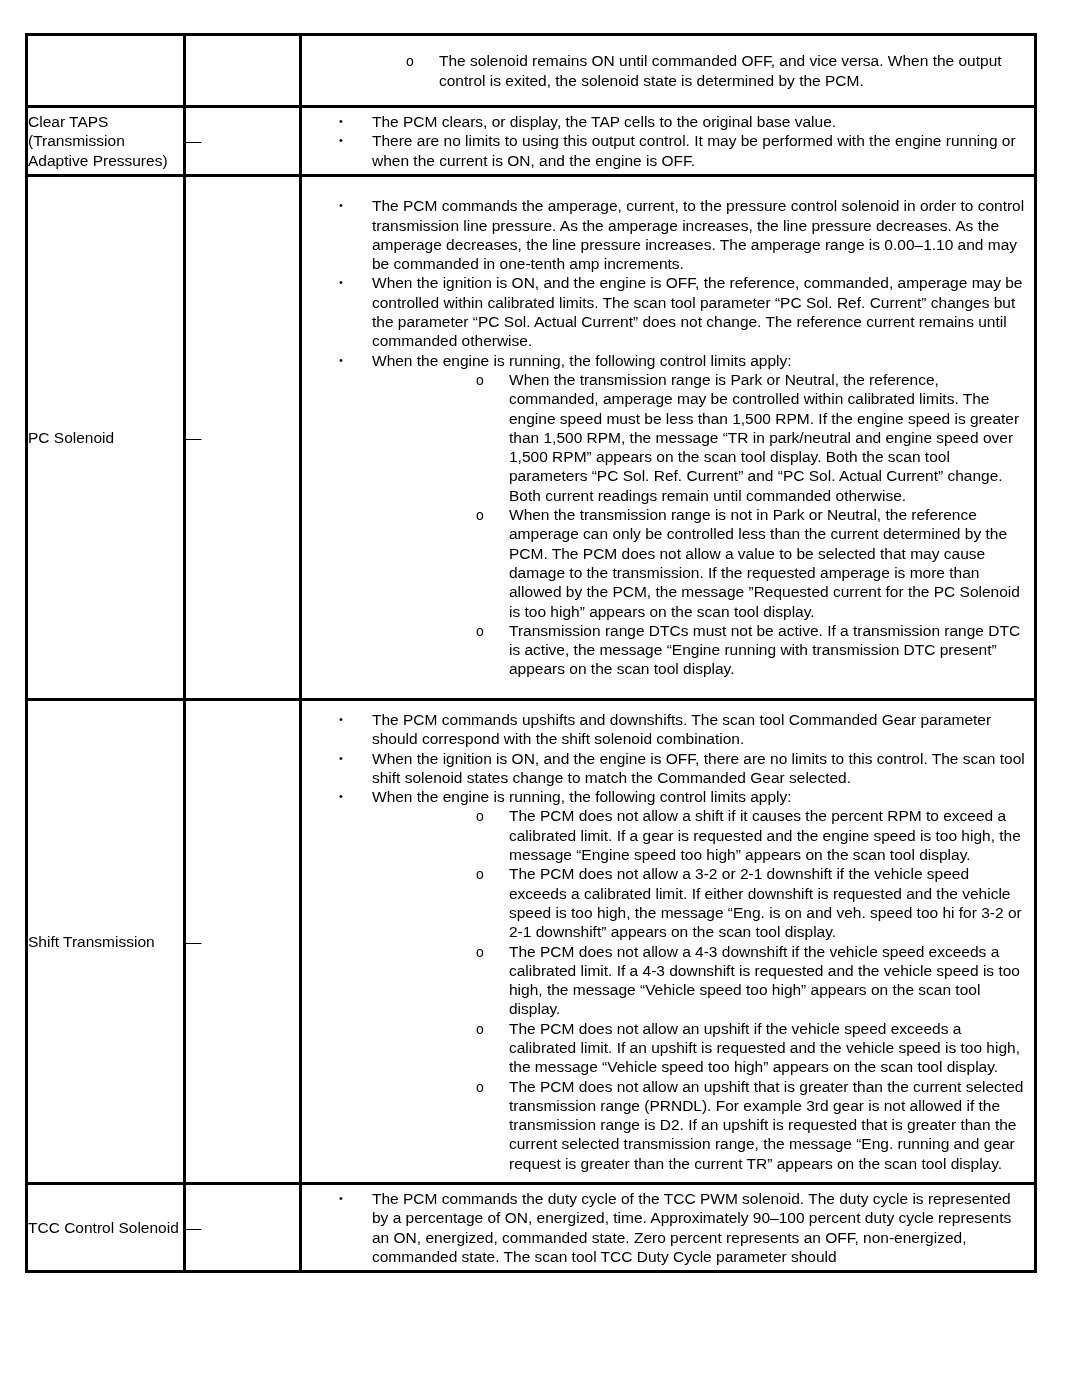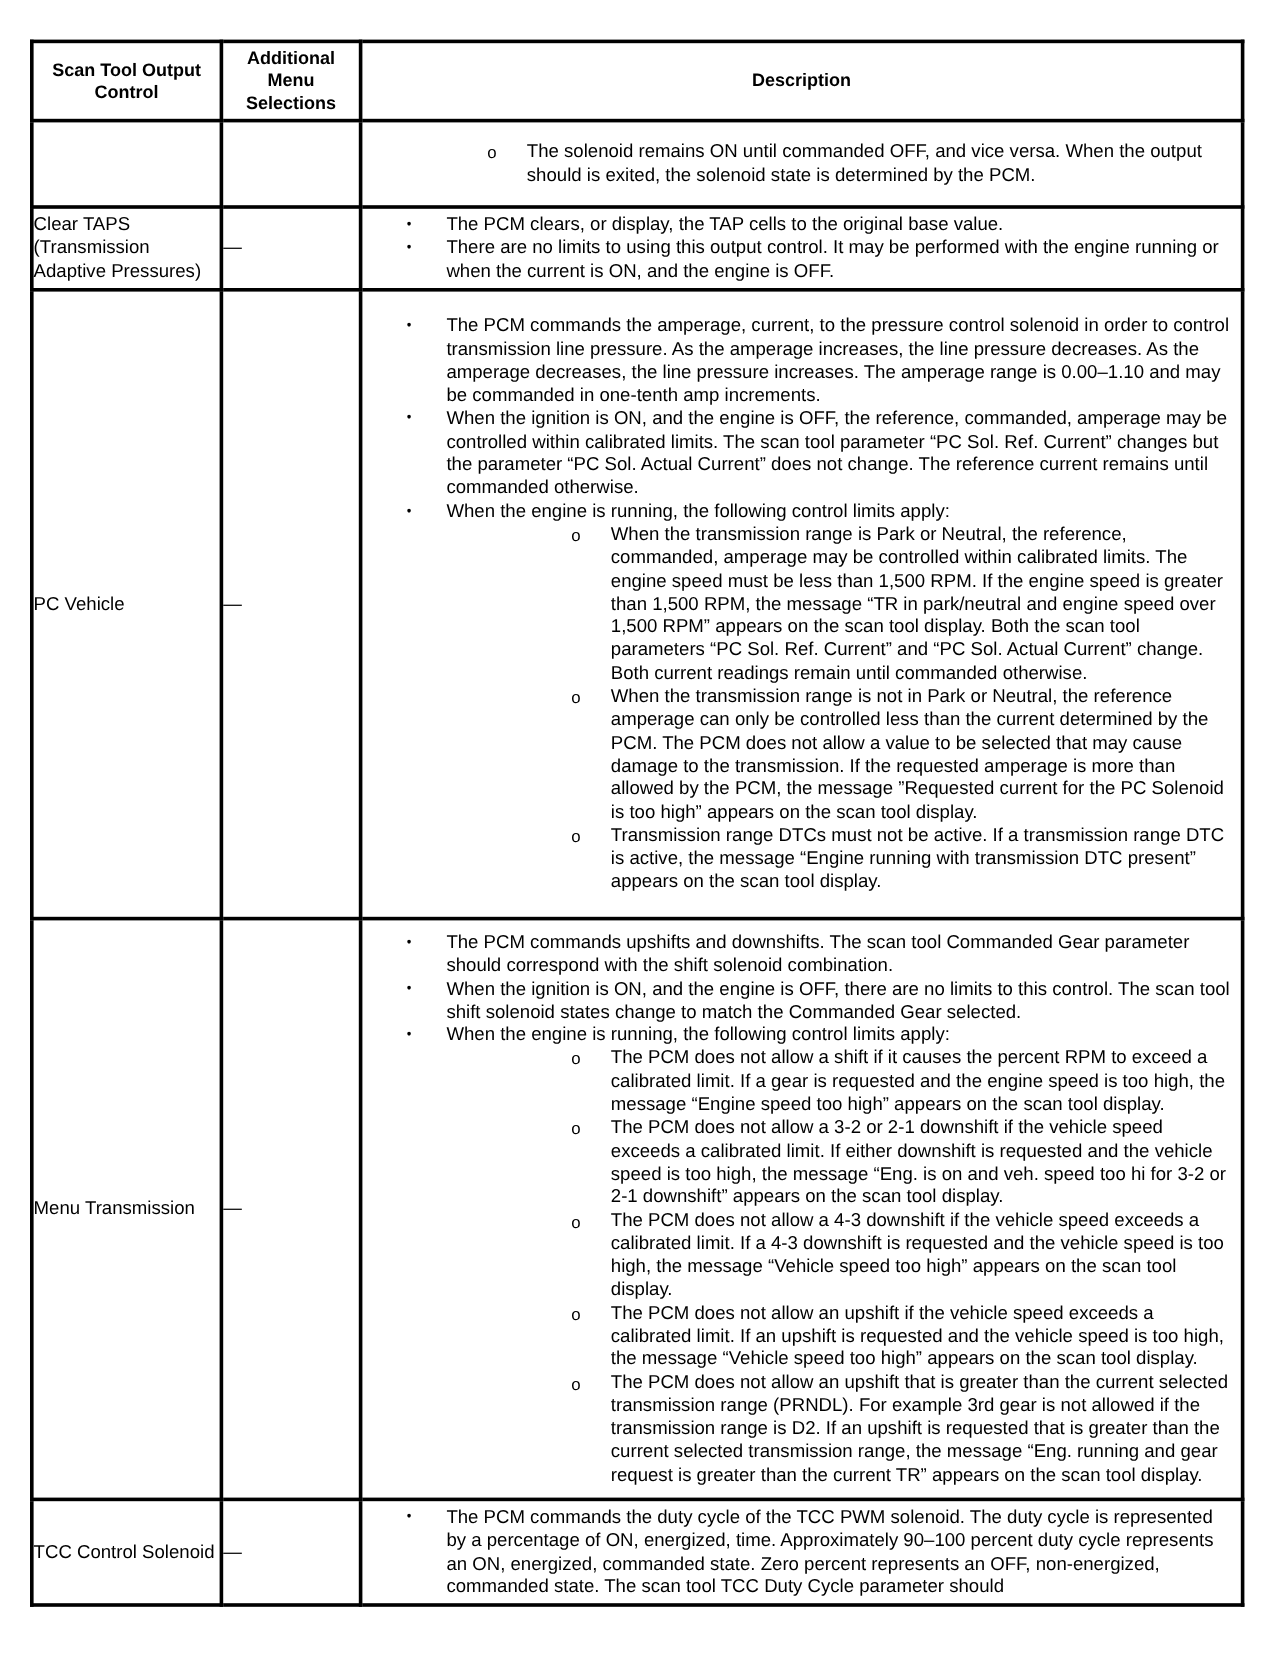--- a/index.html
+++ b/index.html
@@ -29,67 +29,62 @@
 </head>
 <body>
 
 <table class="doc">
   <colgroup>
       <col class="c1">
       <col class="c2">
       <col class="c3">
     </colgroup>
   <tbody>
-      <tr class="r-head">
-    <th class="h-ctrl">Scan Tool Output Control</th>
-    <th class="h-ctrl">Additional Menu Selections</th>
-    <th class="h-desc">Description</th>
-  </tr>
 
   <tr class="r-cont">
     <td class="ctrl"></td>
     <td class="menu"></td>
     <td class="desc pt-cont">
       <ul class="l2">
-        <li><span class="circ">o</span><span>The solenoid remains ON until commanded OFF, and vice versa. When the output should is exited, the solenoid state is determined by the PCM.</span></li>
+        <li><span class="circ">o</span><span>The solenoid remains ON until commanded OFF, and vice versa. When the output control is exited, the solenoid state is determined by the PCM.</span></li>
       </ul>
     </td>
   </tr>
 
   <tr class="r-taps">
     <td class="ctrl">Clear TAPS (Transmission Adaptive Pressures)</td>
     <td class="menu">—</td>
     <td class="desc pt-taps">
       <ul class="l1">
         <li><span class="bullet">•</span><span>The PCM clears, or display, the TAP cells to the original base value.</span></li>
         <li><span class="bullet">•</span><span>There are no limits to using this output control. It may be performed with the engine running or when the current is ON, and the engine is OFF.</span></li>
       </ul>
     </td>
   </tr>
 
   <tr class="r-pc">
-    <td class="ctrl">PC Vehicle</td>
+    <td class="ctrl">PC Solenoid</td>
     <td class="menu">—</td>
     <td class="desc pt-pc">
       <ul class="l1">
         <li><span class="bullet">•</span><span>The PCM commands the amperage, current, to the pressure control solenoid in order to control transmission line pressure. As the amperage increases, the line pressure decreases. As the amperage decreases, the line pressure increases. The amperage range is 0.00–1.10 and may be commanded in one-tenth amp increments.</span></li>
         <li><span class="bullet">•</span><span>When the ignition is ON, and the engine is OFF, the reference, commanded, amperage may be controlled within calibrated limits. The scan tool parameter “PC Sol. Ref. Current” changes but the parameter “PC Sol. Actual Current” does not change. The reference current remains until commanded otherwise.</span></li>
         <li><span class="bullet">•</span><span>When the engine is running, the following control limits apply:</span>
           <ul class="l2 sub-in-l1">
             <li><span class="circ">o</span><span>When the transmission range is Park or Neutral, the reference, commanded, amperage may be controlled within calibrated limits. The engine speed must be less than 1,500 RPM. If the engine speed is greater than 1,500 RPM, the message “TR in park/neutral and engine speed over 1,500 RPM” appears on the scan tool display. Both the scan tool parameters “PC Sol. Ref. Current” and “PC Sol. Actual Current” change. Both current readings remain until commanded otherwise.</span></li>
             <li><span class="circ">o</span><span>When the transmission range is not in Park or Neutral, the reference amperage can only be controlled less than the current determined by the PCM. The PCM does not allow a value to be selected that may cause damage to the transmission. If the requested amperage is more than allowed by the PCM, the message ”Requested current for the PC Solenoid is too high” appears on the scan tool display.</span></li>
             <li><span class="circ">o</span><span>Transmission range DTCs must not be active. If a transmission range DTC is active, the message “Engine running with transmission DTC present” appears on the scan tool display.</span></li>
           </ul>
         </li>
       </ul>
     </td>
   </tr>
 
   <tr class="r-shift">
-    <td class="ctrl">Menu Transmission</td>
+    <td class="ctrl">Shift Transmission</td>
     <td class="menu">—</td>
     <td class="desc pt-shift">
       <ul class="l1">
         <li><span class="bullet">•</span><span>The PCM commands upshifts and downshifts. The scan tool Commanded Gear parameter should correspond with the shift solenoid combination.</span></li>
         <li><span class="bullet">•</span><span>When the ignition is ON, and the engine is OFF, there are no limits to this control. The scan tool shift solenoid states change to match the Commanded Gear selected.</span></li>
         <li><span class="bullet">•</span><span>When the engine is running, the following control limits apply:</span>
           <ul class="l2 sub-in-l1">
             <li><span class="circ">o</span><span>The PCM does not allow a shift if it causes the percent RPM to exceed a calibrated limit. If a gear is requested and the engine speed is too high, the message “Engine speed too high” appears on the scan tool display.</span></li>
             <li><span class="circ">o</span><span>The PCM does not allow a 3-2 or 2-1 downshift if the vehicle speed exceeds a calibrated limit. If either downshift is requested and the vehicle speed is too high, the message “Eng. is on and veh. speed too hi for 3-2 or 2-1 downshift” appears on the scan tool display.</span></li>
             <li><span class="circ">o</span><span>The PCM does not allow a 4-3 downshift if the vehicle speed exceeds a calibrated limit. If a 4-3 downshift is requested and the vehicle speed is too high, the message “Vehicle speed too high” appears on the scan tool display.</span></li>

